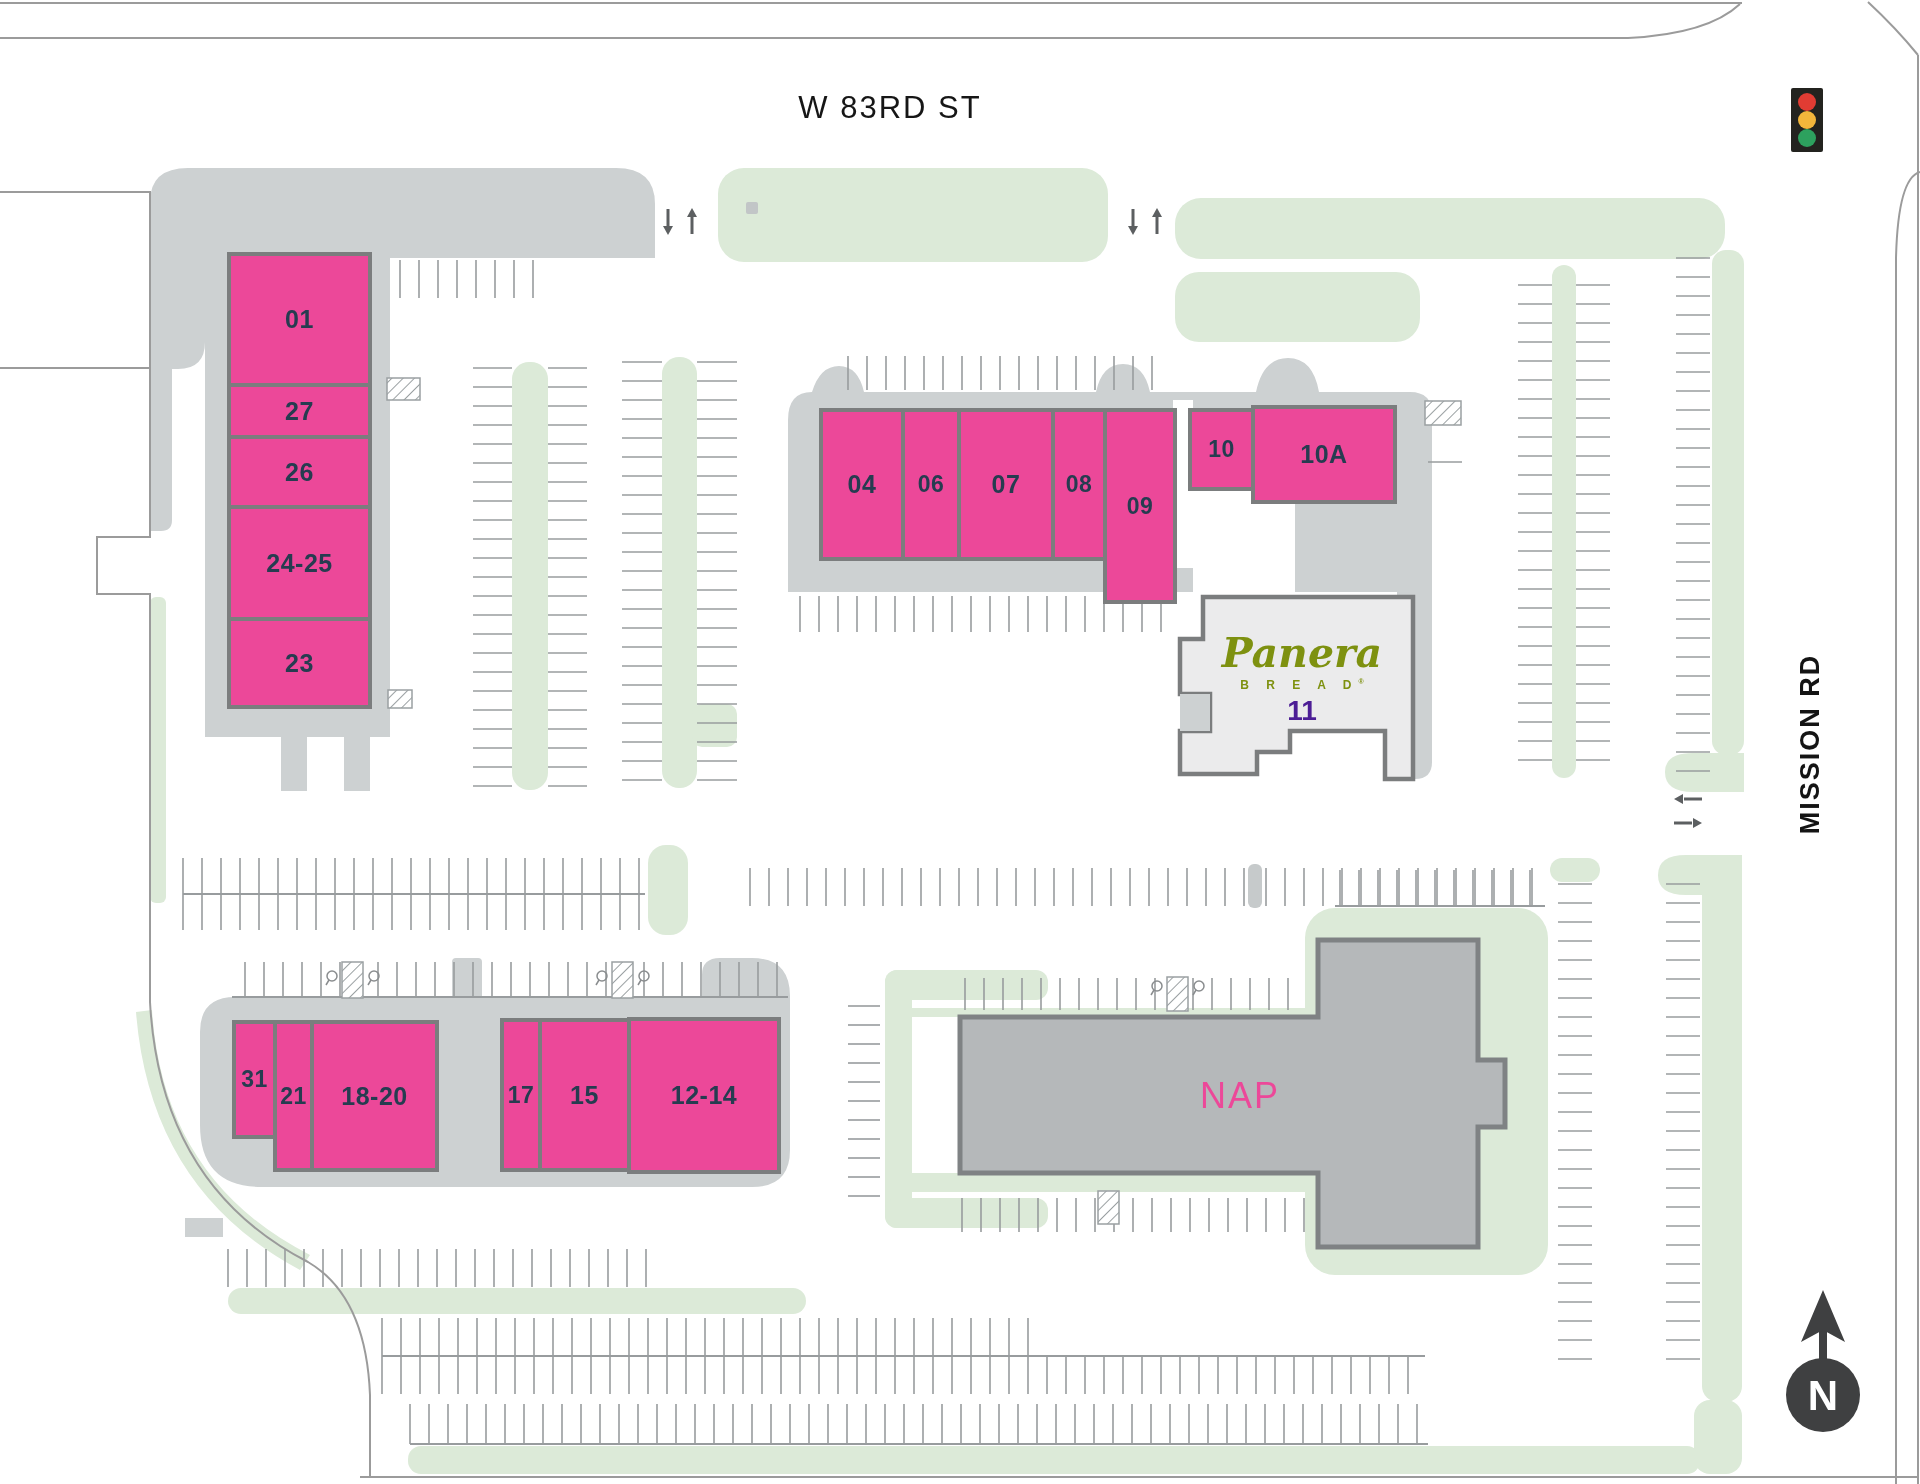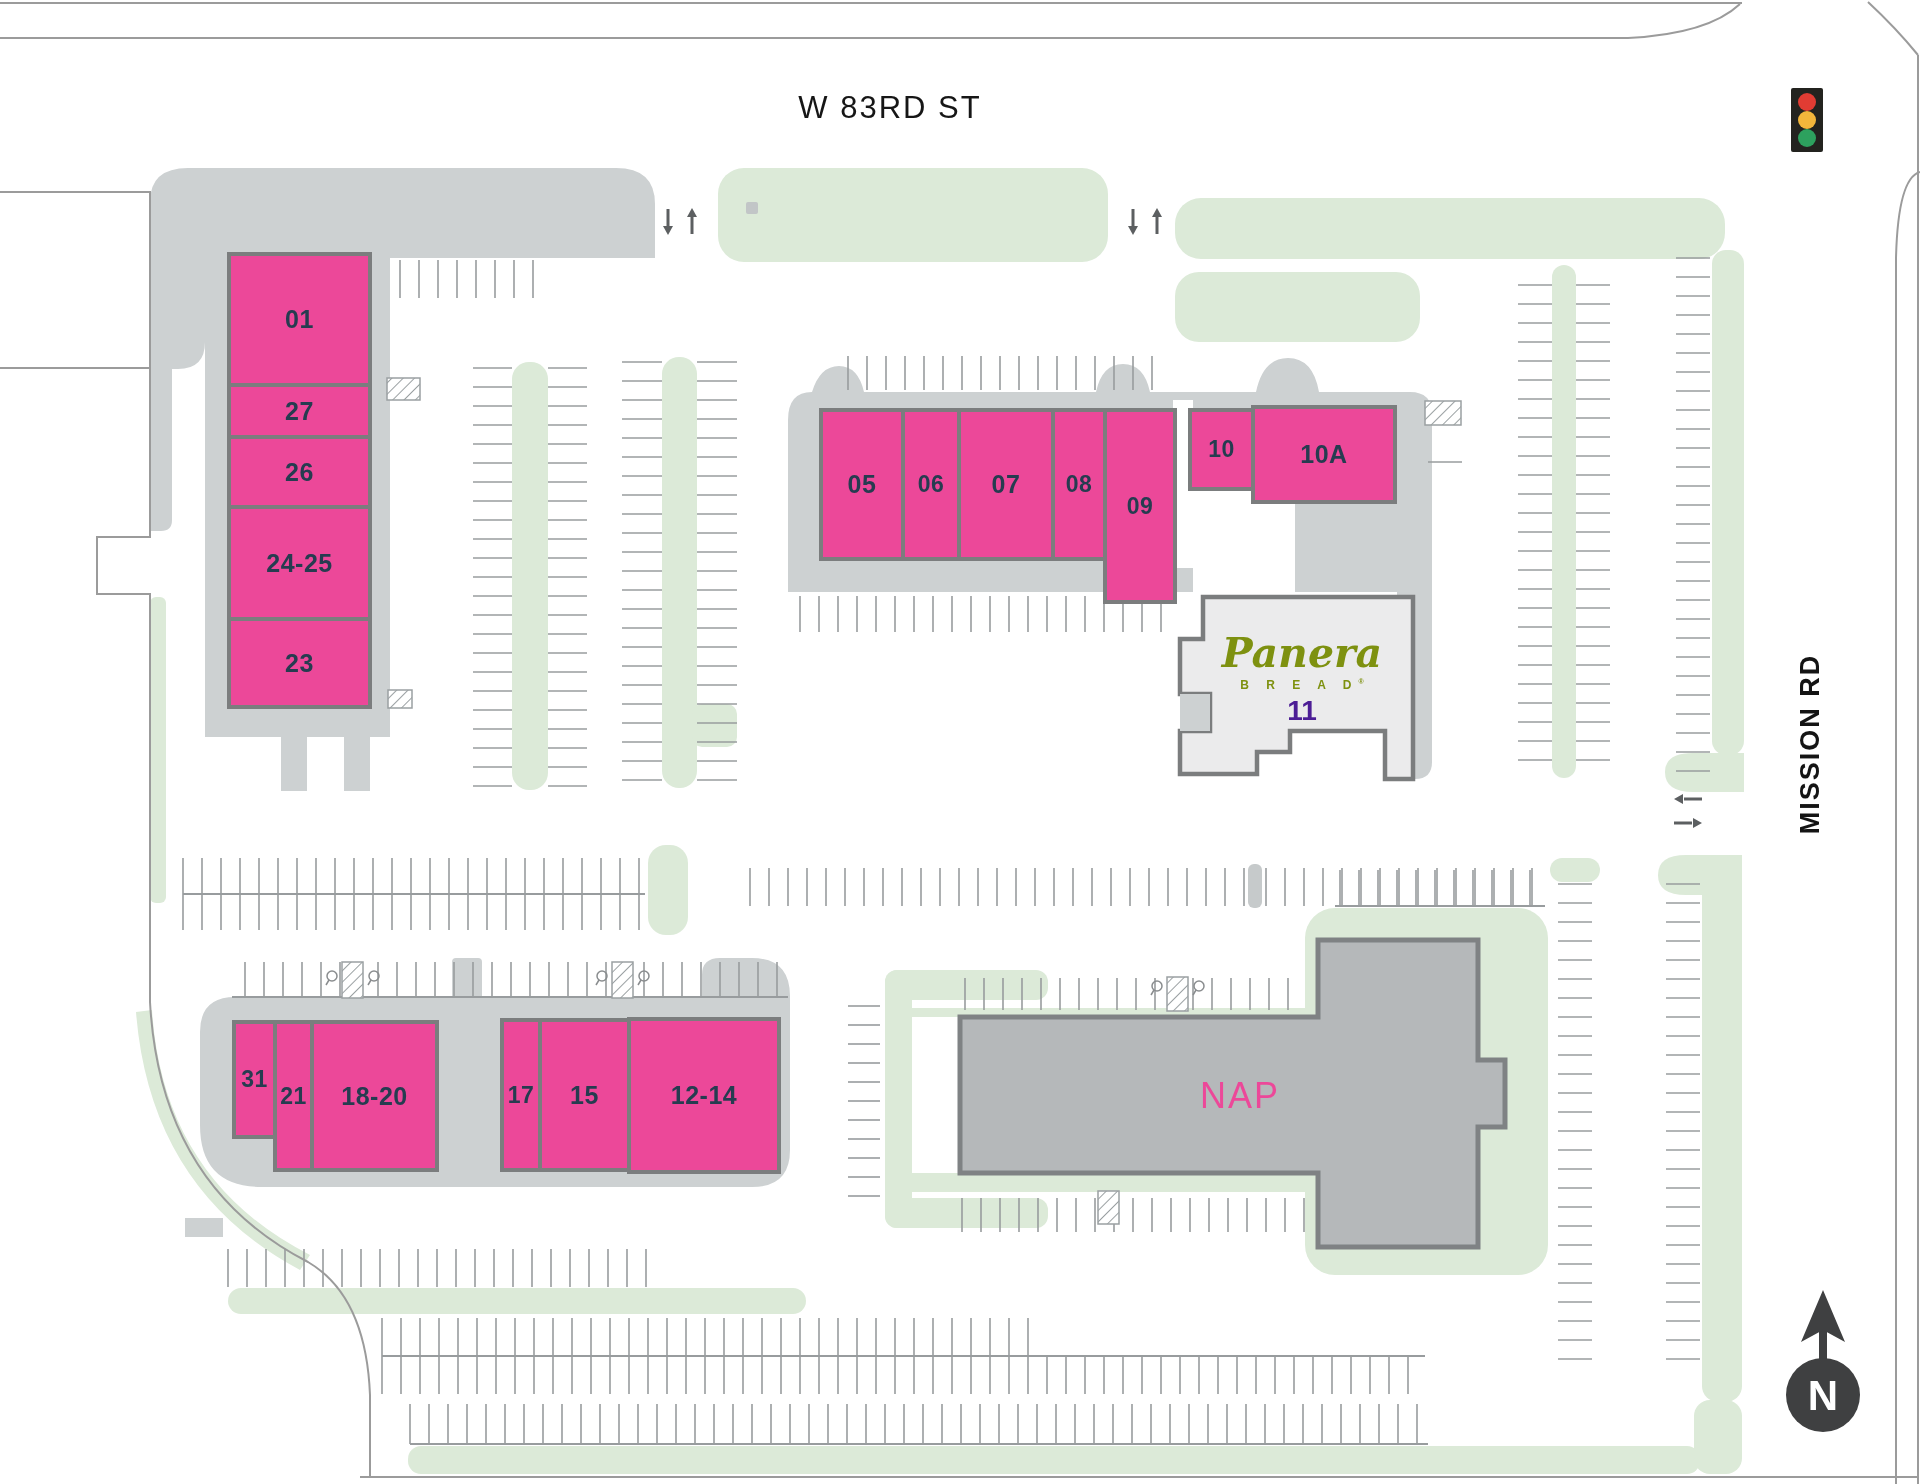--- a/index.html
+++ b/index.html
@@ -825,21 +825,21 @@
       <span>26</span>
     </div>
 <div class="bld" style="left:227px;top:505px;width:145px;height:116px">
       <span>24-25</span>
     </div>
 <div class="bld" style="left:227px;top:617px;width:145px;height:92px">
       <span>23</span>
     </div>
 
 <div class="bld" style="left:819px;top:408px;width:86px;height:153px">
-      <span>05</span>
+      <span>04</span>
     </div>
 <div class="bld sm" style="left:901px;top:408px;width:60px;height:153px">
       <span>06</span>
     </div>
 <div class="bld" style="left:957px;top:408px;width:98px;height:153px">
       <span>07</span>
     </div>
 <div class="bld sm" style="left:1051px;top:408px;width:56px;height:153px">
       <span>08</span>
     </div>

